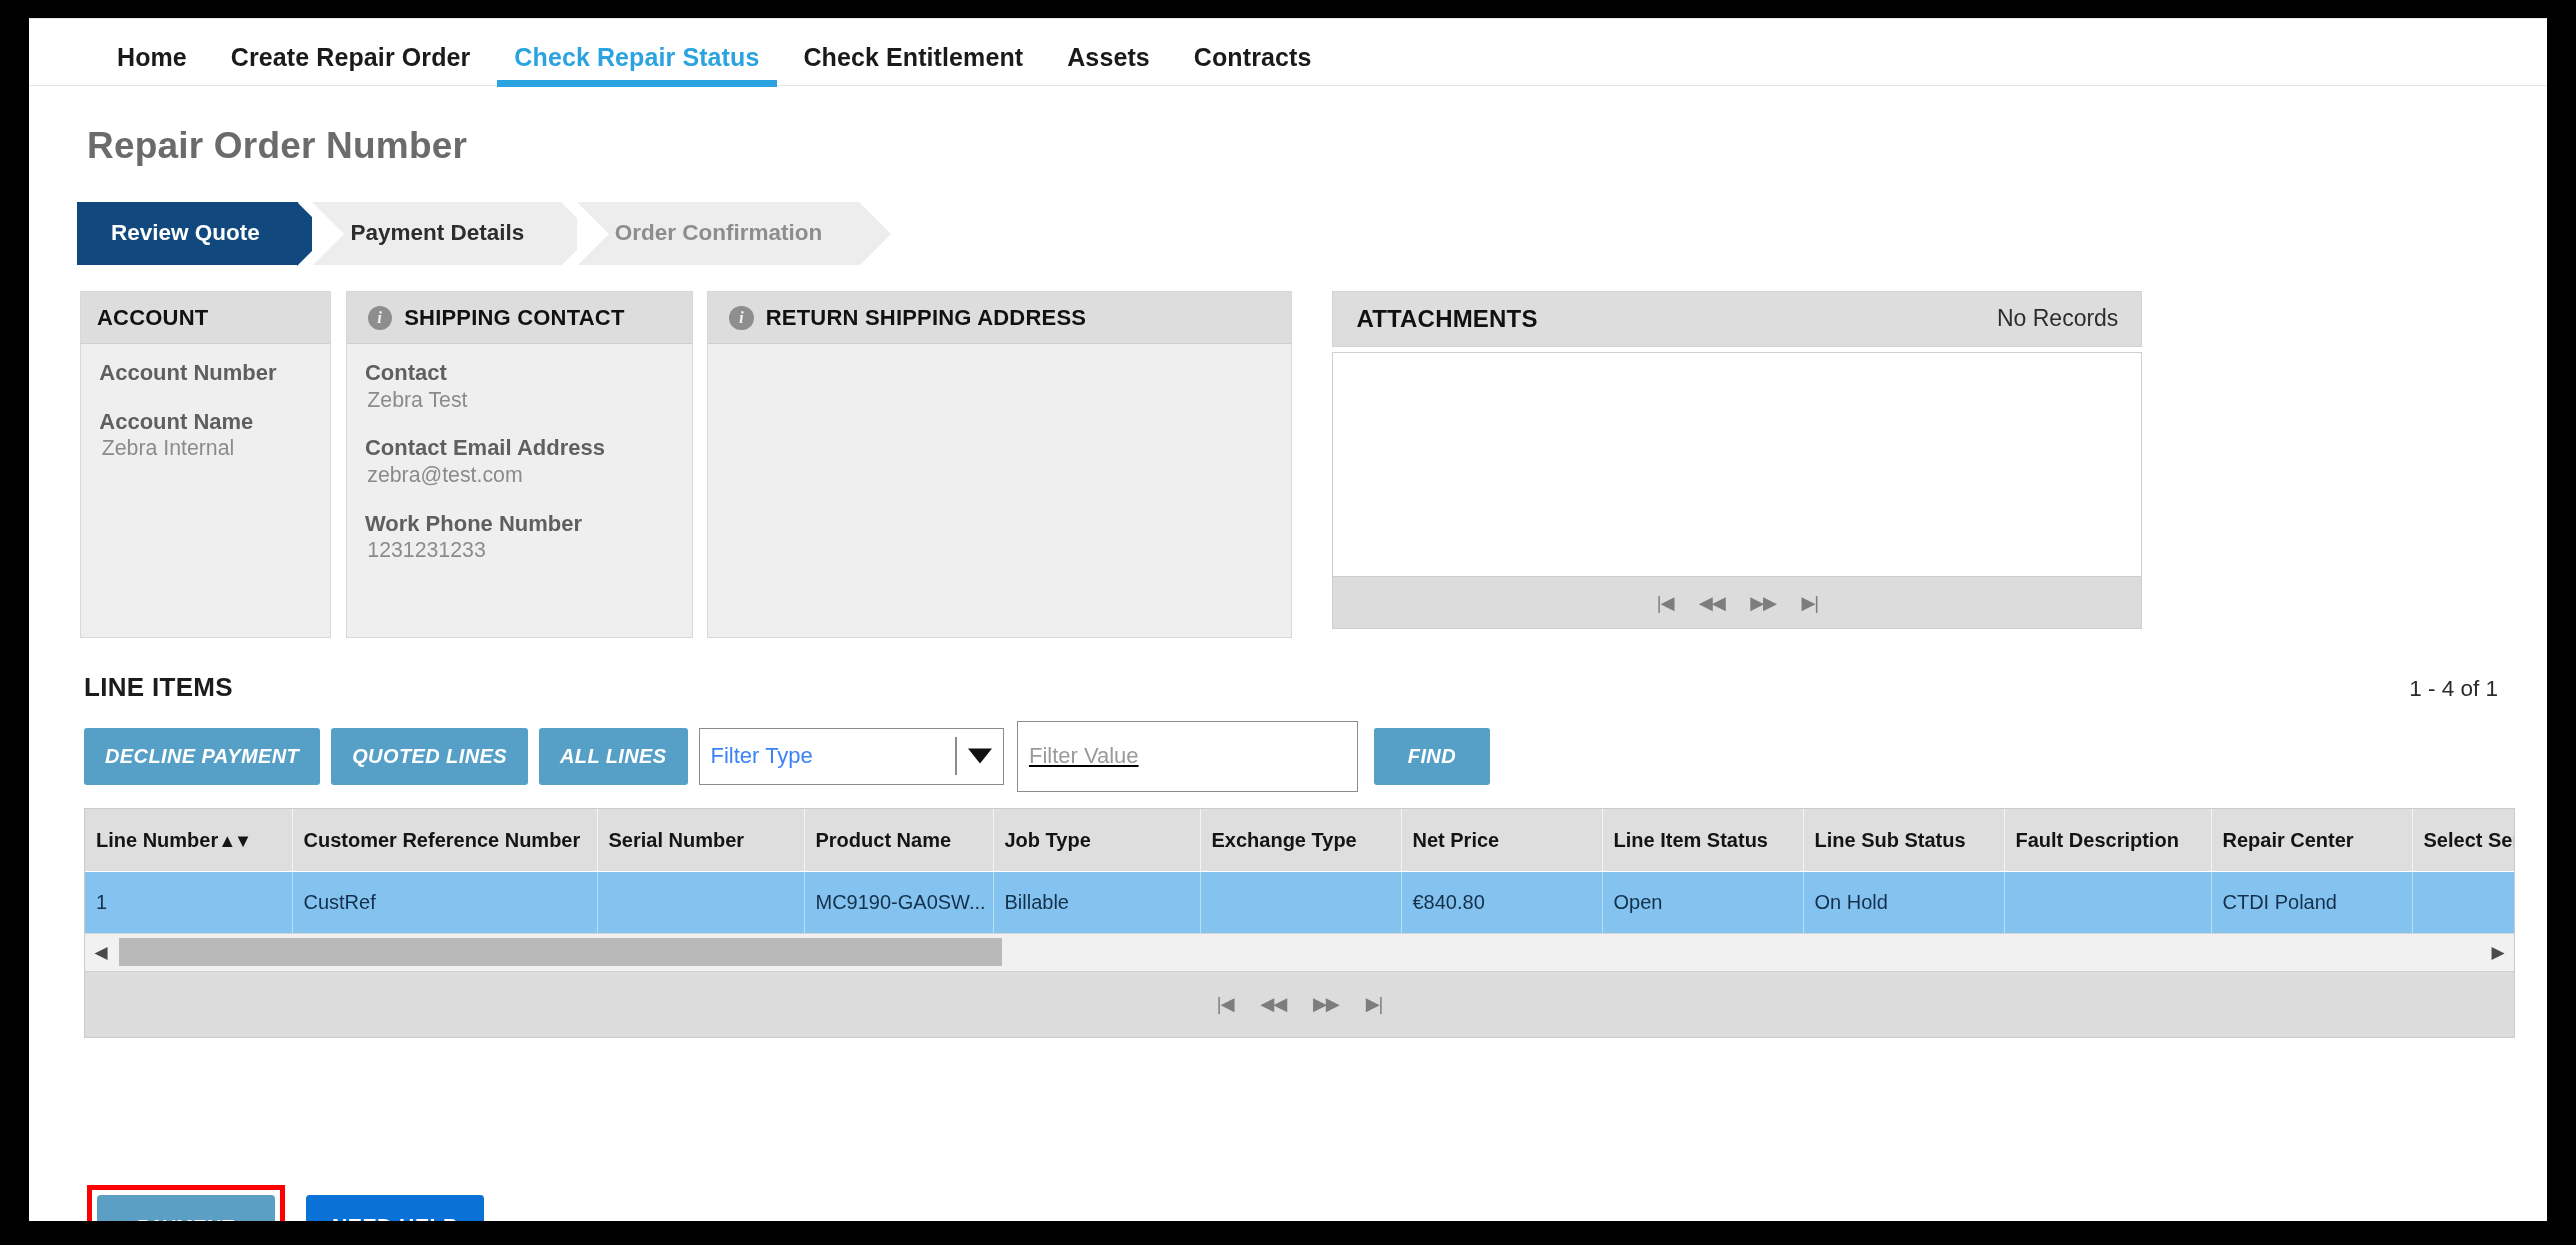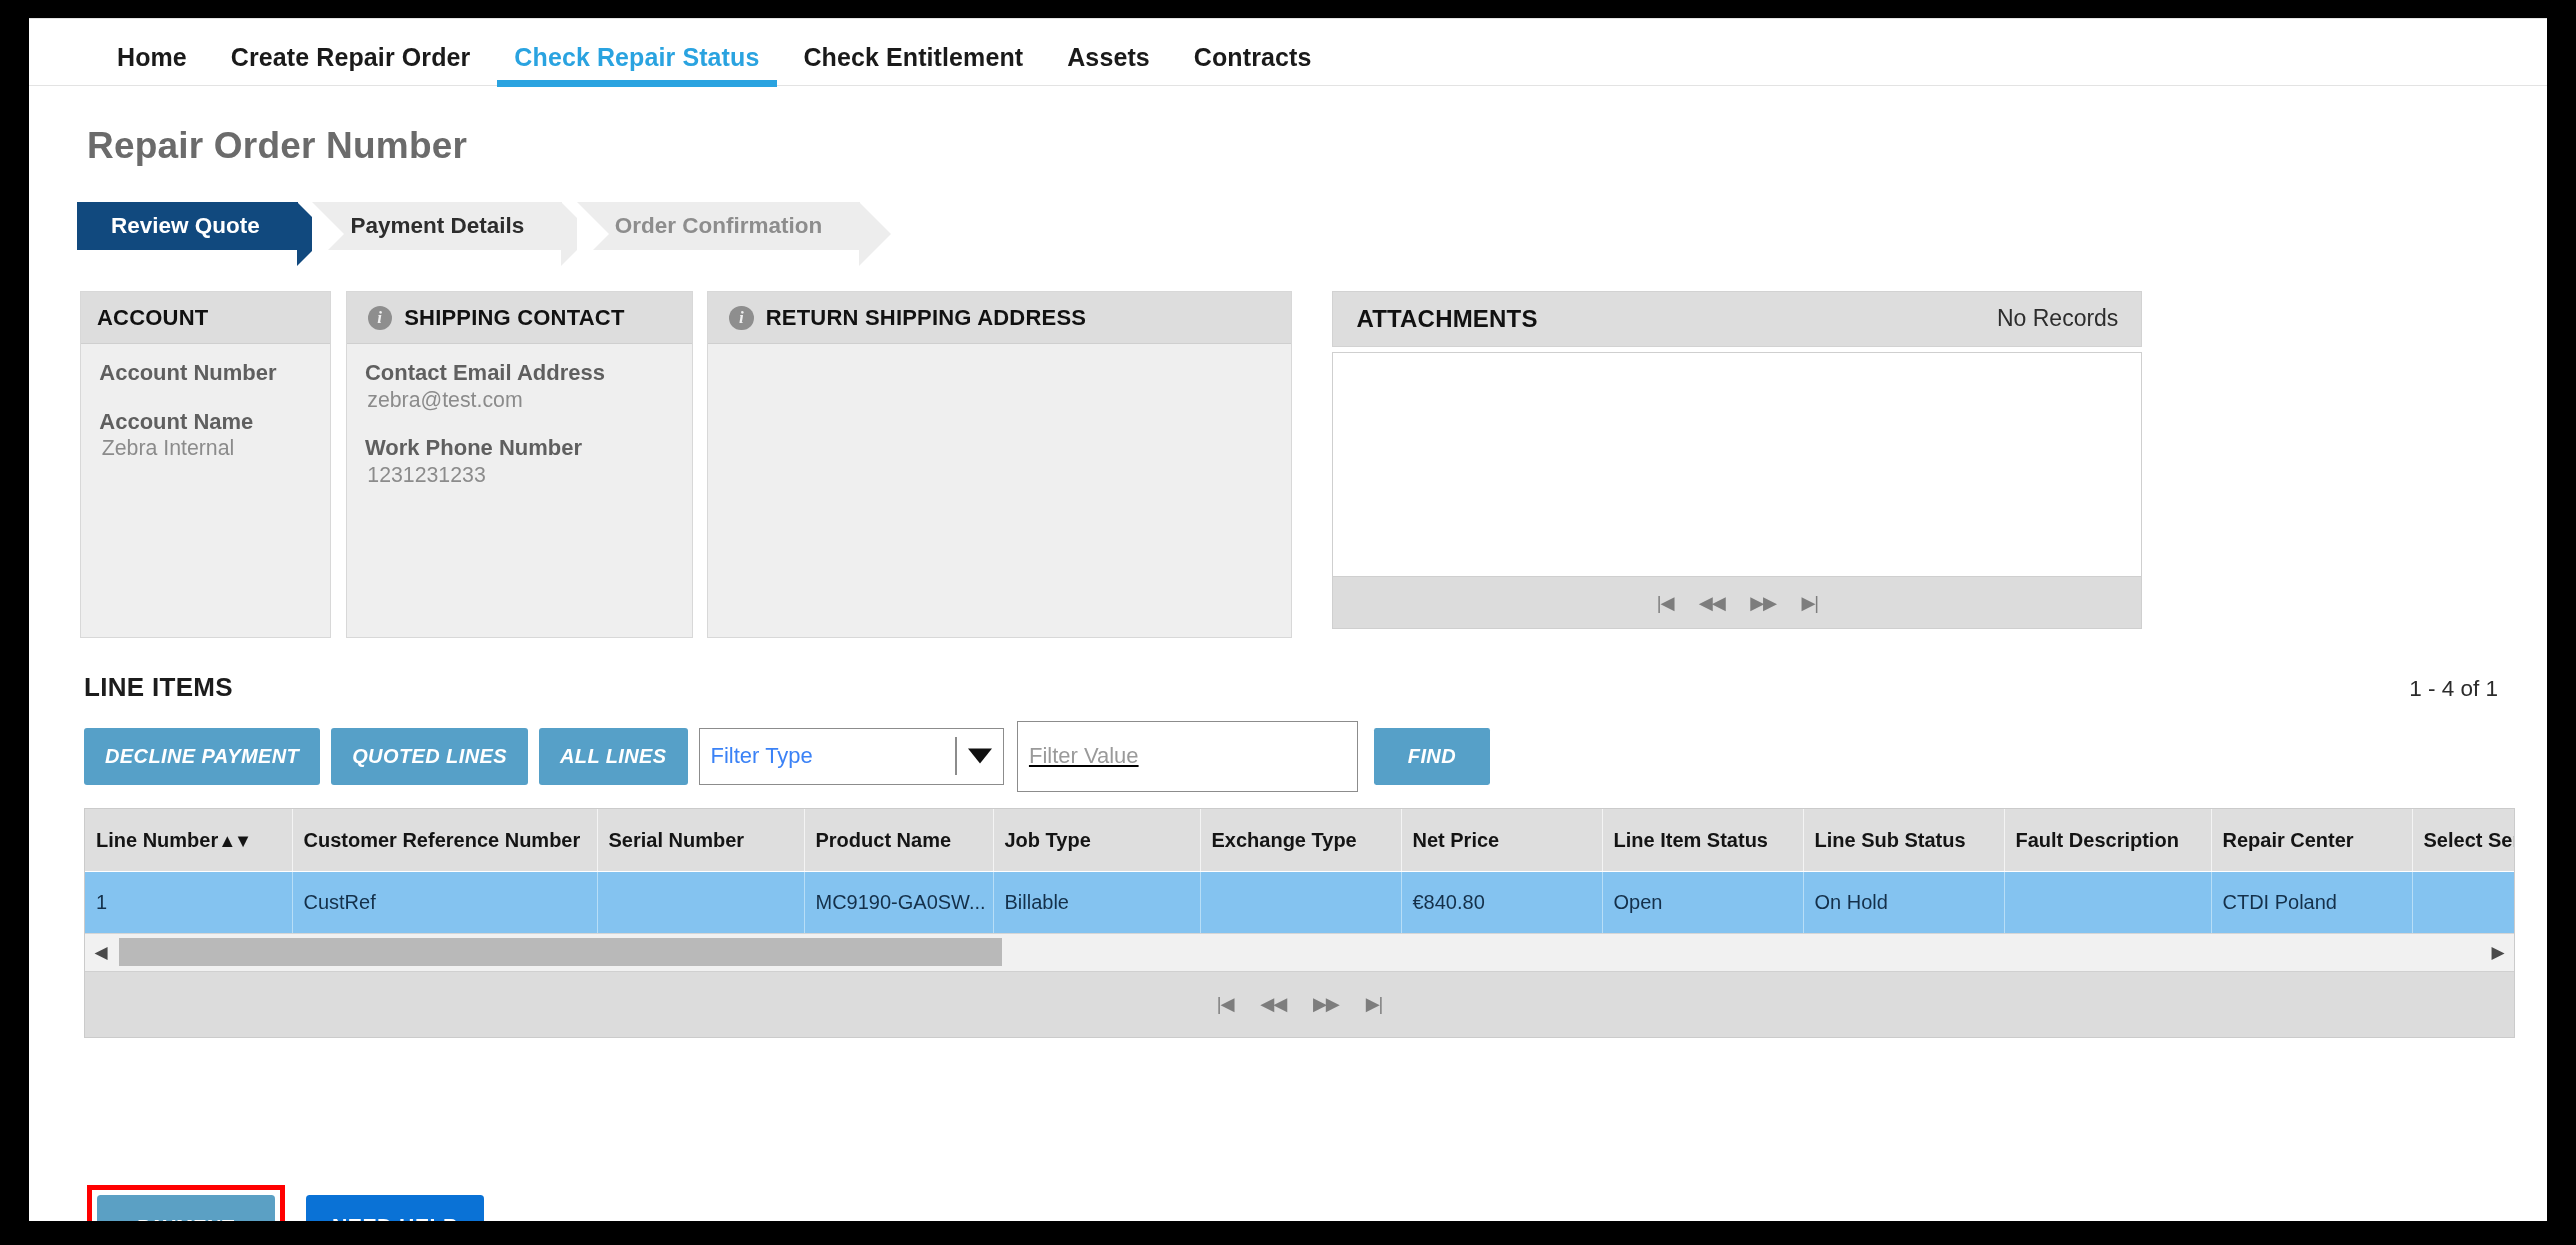--- a/index.html
+++ b/index.html
@@ -58,21 +58,21 @@
   
   .wizard {
     display: flex;
     margin: 35px 0 0 48px;
     height: 64px;
   }
   .step {
     position: relative;
     display: flex;
     align-items: center;
-    height: 48px;
+    height: 63px;
     color: #2d2d2d;
     font-size: 22.5px;
     font-weight: bold;
     padding: 0 38px 1px 38px;
     background: #ededed;
     margin-right: 14.6px;
   }
   .step .chev {
     position: absolute;
     right: -31px; top: 0;
@@ -403,20 +403,24 @@
         </div>
       </div>
     </div>
 
     <div class="card" id="card-contact">
       <div class="card-hd">
         <span class="info-ico">i</span>
         <span>SHIPPING CONTACT</span>
       </div>
       <div class="card-body">
+        <div class="fld">
+          <div class="fld-label">Contact</div>
+          <div class="fld-value">Zebra Test</div>
+        </div>
         <div class="fld">
           <div class="fld-label">Contact Email Address</div>
           <div class="fld-value">zebra@test.com</div>
         </div>
         <div class="fld">
           <div class="fld-label">Work Phone Number</div>
           <div class="fld-value">1231231233</div>
         </div>
       </div>
     </div>

